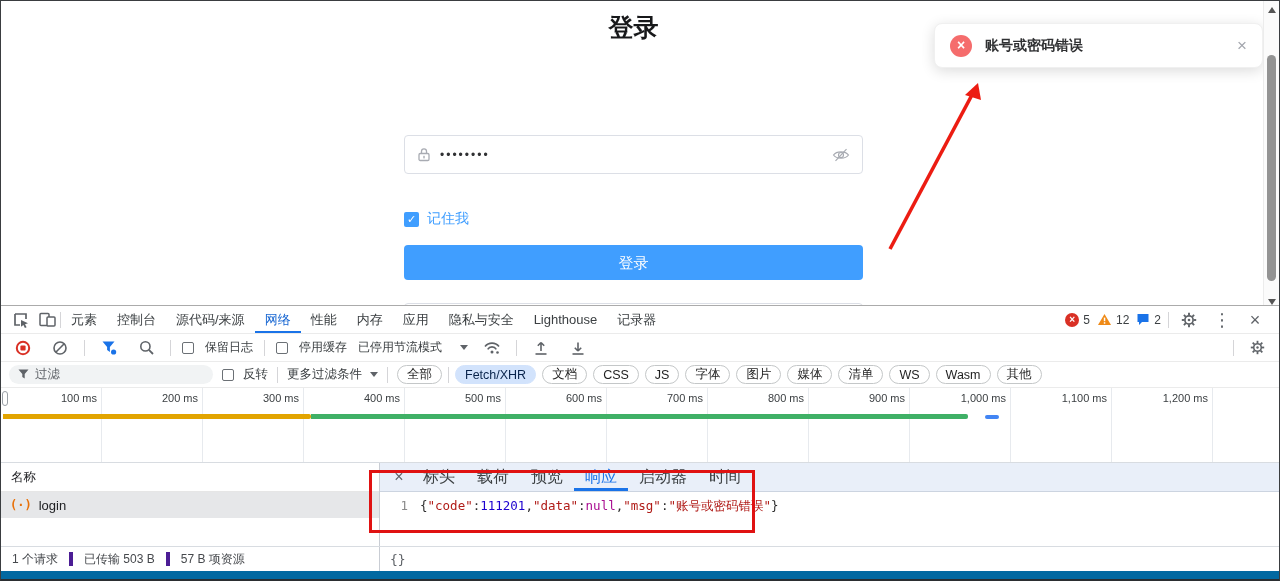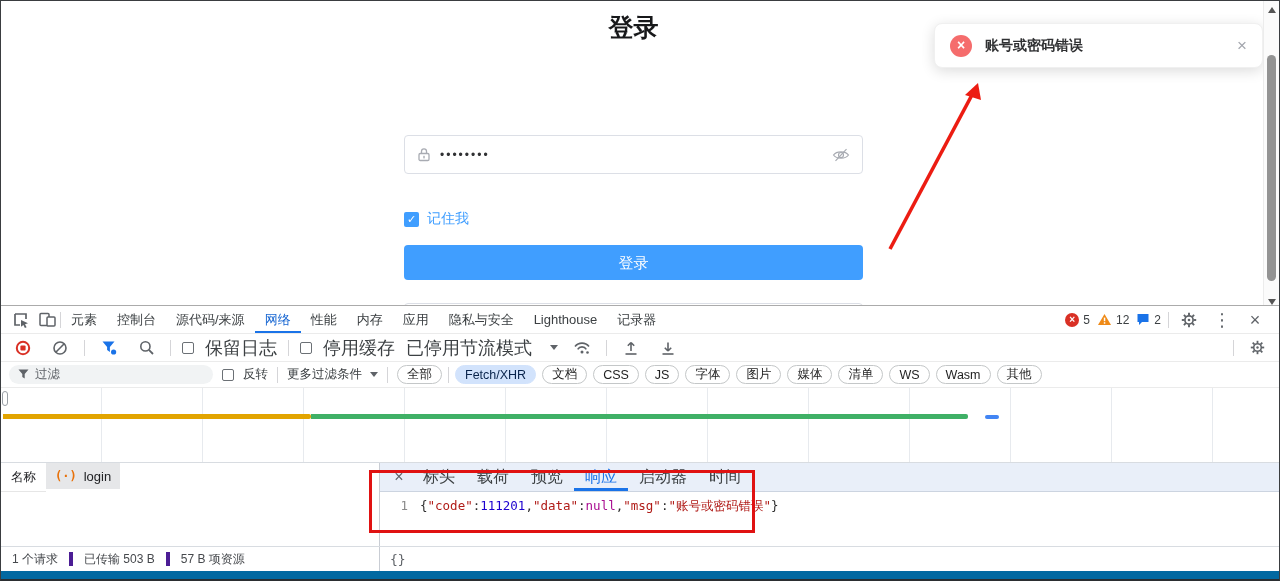--- a/index.html
+++ b/index.html
@@ -53,21 +53,21 @@
   .dt-tabbar { height:28px; border-bottom:1px solid #ebebeb; display:flex; align-items:center; padding:0 7px; flex:none; }
   .icon-btn { display:flex; align-items:center; justify-content:center; width:26px; height:24px; flex:none; cursor:pointer; }
   .dt-tab { padding:0 10px; height:100%; display:flex; align-items:center; font-size:13px; color:#3c4043; cursor:pointer; white-space:nowrap; }
   .dt-tab.active { color:#1967d2; box-shadow:inset 0 -2px 0 #1a73e8; }
   .dt-right { margin-left:auto; display:flex; align-items:center; gap:7px; padding-right:4px; }
   .cnt { display:flex; align-items:center; gap:4px; font-size:12px; color:#3c4043; }
   .err-ico { width:14px; height:14px; border-radius:50%; background:#d93025; color:#fff; font-size:10px;
              font-weight:bold; line-height:14px; text-align:center; }
   .x-glyph { font-size:18px; color:#5f6368; line-height:1; }
 
-  .dt-toolbar { height:28px; border-bottom:1px solid #ebebeb; display:flex; align-items:center; padding:0 9px; gap:11px; flex:none; font-size:18px; }
+  .dt-toolbar { height:28px; border-bottom:1px solid #ebebeb; display:flex; align-items:center; padding:0 9px; gap:11px; flex:none; font-size:12px; }
   .cb-off { width:12px; height:12px; border:1.4px solid #6b7075; border-radius:2px; flex:none; }
   .tool-lbl { white-space:nowrap; }
   .dd-arrow { width:0; height:0; border-left:4px solid transparent; border-right:4px solid transparent; border-top:5px solid #5f6368; margin-left:2px; }
   .tb-right { margin-left:auto; display:flex; align-items:center; gap:10px; }
 
   .dt-filterbar { height:26px; border-bottom:1px solid #ebebeb; display:flex; align-items:center; padding:0 8px; gap:9px; flex:none; font-size:12.5px; }
   .filter-pill { width:204px; height:19px; background:#f1f3f4; border-radius:10px; display:flex; align-items:center; padding:0 9px; gap:6px; color:#5f6368; flex:none; }
   .chips { display:flex; align-items:center; gap:6px; }
   .chip { height:19px; padding:0 9px; border:1px solid #c4c7c8; border-radius:10px; display:flex; align-items:center;
           font-size:12.5px; color:#1f1f1f; white-space:nowrap; cursor:pointer; background:#fff; }
@@ -75,21 +75,21 @@
 
   .dt-overview { position:relative; height:75px; border-bottom:1px solid #d8dce1; flex:none; overflow:hidden;
                  background:repeating-linear-gradient(to right, transparent 0, transparent 100px, #e7eaee 100px, #e7eaee 101px); }
   .ticks { position:absolute; top:4px; left:0; display:flex; }
   .tick { width:101px; text-align:right; padding-right:5px; font-size:11px; color:#3c4043; white-space:nowrap; }
   .ov-grip { position:absolute; left:1px; top:3px; width:6px; height:15px; border:1px solid #9aa0a6; border-radius:3px; background:#fff; }
   .ov-bar { position:absolute; top:26px; height:5px; border-radius:0 2px 2px 0; }
   .ov-marker { position:absolute; top:27px; height:4px; border-radius:2px; }
 
   .dt-main { flex:none; height:83px; display:flex; }
-  .req-table { width:379px; border-right:1px solid #c9cdd4; display:flex; flex-direction:row; flex:none; }
+  .req-table { width:379px; border-right:1px solid #c9cdd4; display:flex; flex-direction:column; flex:none; }
   .req-header { height:29px; border-bottom:1px solid #e6e6e6; display:flex; align-items:center; padding:0 10px; font-size:12.5px; color:#202124; flex:none; }
   .req-row { height:26px; background:#e6e7e9; display:flex; align-items:center; padding:0 9px; gap:7px; font-size:13px; color:#202124; cursor:pointer; flex:none; }
   .req-ico { color:#e8710a; font-family:"DejaVu Sans Mono", monospace; font-size:12px; font-weight:bold; }
   .detail { flex:1; display:flex; flex-direction:column; min-width:0; }
   .detail-header { height:29px; background:#e9eff9; border-bottom:1px solid #ccd4e0; display:flex; align-items:center; padding:0 6px; flex:none; }
   .d-close { width:26px; text-align:center; font-size:16px; color:#5f6368; cursor:pointer; }
   .d-tab { padding:0 11px; height:100%; display:flex; align-items:center; font-size:16px; color:#3c4043; cursor:pointer; white-space:nowrap; }
   .d-tab.active { color:#1a73e8; box-shadow:inset 0 -3px 0 #1a73e8; }
   .detail-body { flex:1; background:#fff; display:flex; align-items:flex-start; padding-top:6px;
                  font-family:"DejaVu Sans Mono", monospace; font-size:12.5px; }
@@ -318,20 +318,35 @@
         <span class="chip">全部</span></span>
         <span class="vdiv"></span>
         <span class="repeat">
           
         <span class="chip active">Fetch/XHR</span><span class="chip">文档</span><span class="chip">CSS</span><span class="chip">JS</span><span class="chip">字体</span><span class="chip">图片</span><span class="chip">媒体</span><span class="chip">清单</span><span class="chip">WS</span><span class="chip">Wasm</span><span class="chip">其他</span></span>
       </span>
     </div>
 
     <div class="dt-overview">
       <div class="ov-grip"></div>
+      <div class="ticks repeat">
+
+      <span class="tick">100 ms</span>
+          <span class="tick">200 ms</span>
+          <span class="tick">300 ms</span>
+          <span class="tick">400 ms</span>
+          <span class="tick">500 ms</span>
+          <span class="tick">600 ms</span>
+          <span class="tick">700 ms</span>
+          <span class="tick">800 ms</span>
+          <span class="tick">900 ms</span>
+          <span class="tick">1,000 ms</span>
+          <span class="tick">1,100 ms</span>
+          <span class="tick">1,200 ms</span>
+        </div>
       <div>
           <div class="ov-bar" style="left: 2px; width: 308px; background: rgb(226, 164, 0);"></div>
           <div class="ov-bar" style="left: 310px; width: 657px; background: rgb(63, 176, 102);"></div>
           <div class="ov-marker" style="left: 984px; width: 14px; background: rgb(66, 133, 244);"></div>
         </div>
     </div>
 
     <div class="dt-main">
       <div class="req-table">
         <div class="req-header">名称</div>

